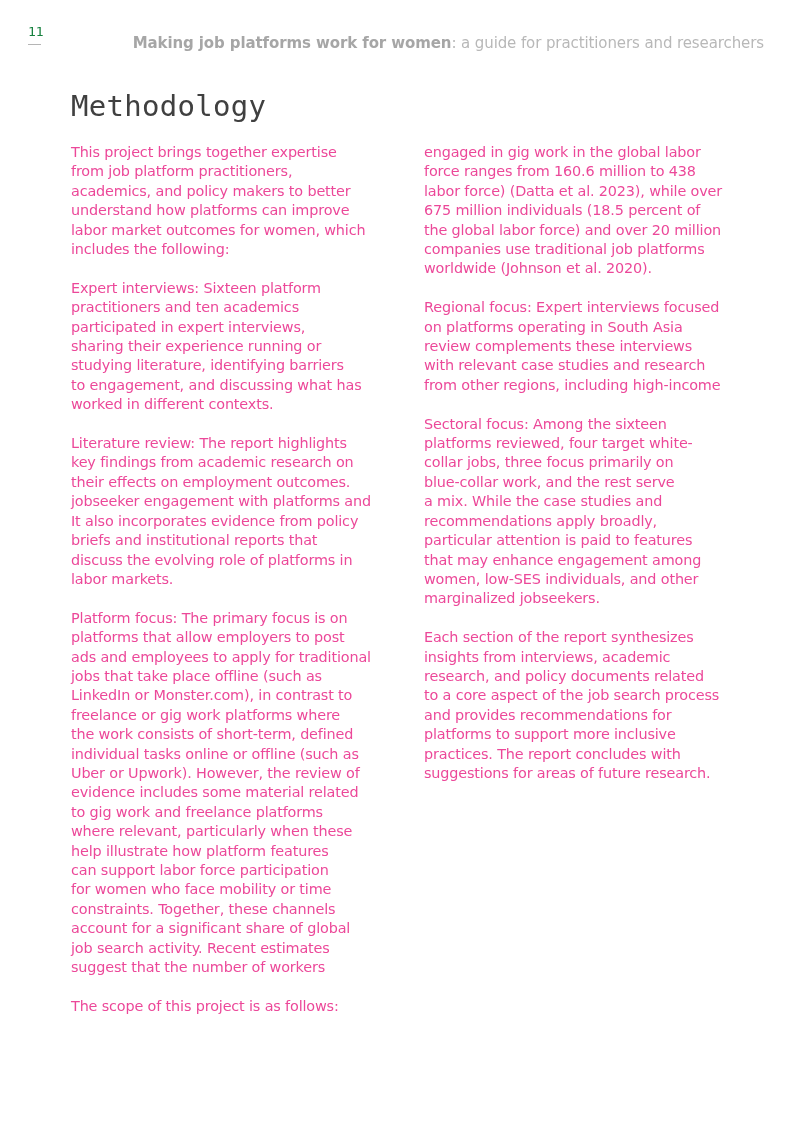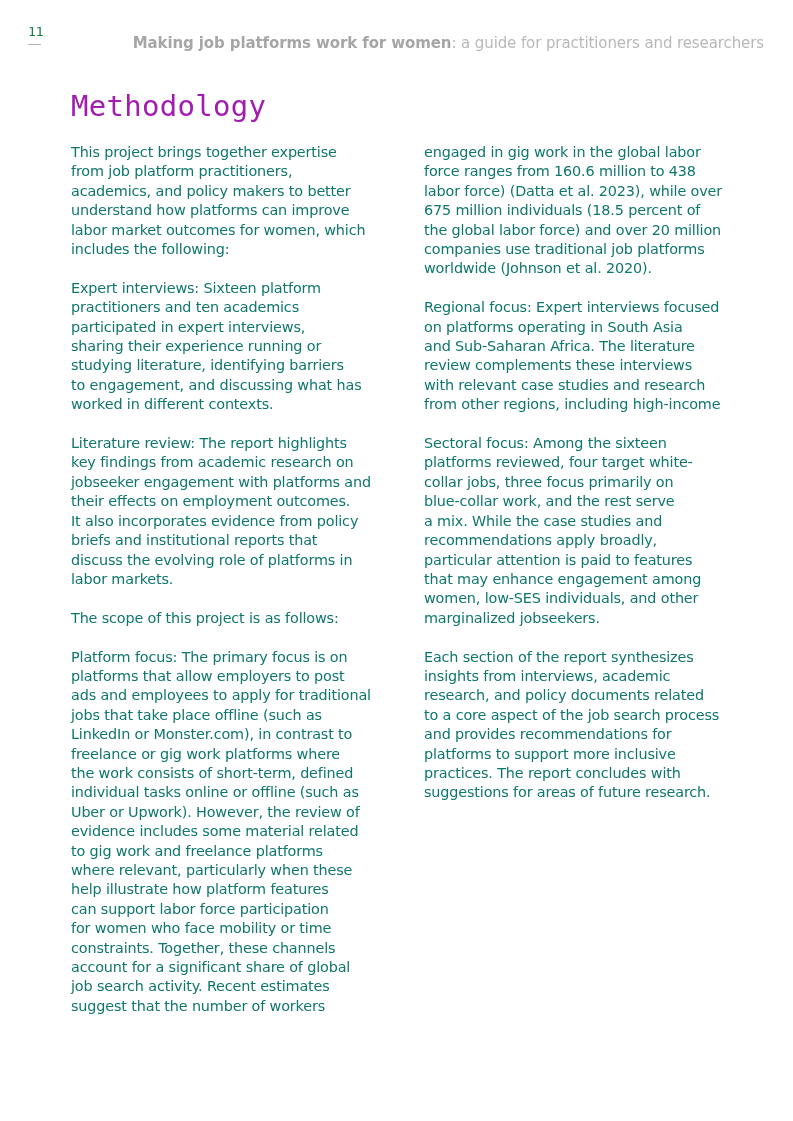--- a/index.html
+++ b/index.html
@@ -49,31 +49,31 @@
       color: #a6a6a6;
     }
     .page-title {
       position: absolute;
       left: 71px;
       top: 86px;
       margin: 0;
       font-family: "DejaVu Sans Mono", "Liberation Mono", monospace;
       font-size: 29px;
       font-weight: normal;
-      color: #a21caf;
+      color: #404040;
       letter-spacing: 0.3px;
       line-height: 40px;
     }
     .column {
       position: absolute;
       top: 143px;
       width: 305px;
       font-size: 14.4px;
       line-height: 19.4px;
-      color: #0f766e;
+      color: #ec4899;
       letter-spacing: -0.15px;
     }
     .column.left { left: 71px; }
     .column.right { left: 424px; width: 305px; }
     .para {
       margin: 0 0 19.4px 0;
     }
     .para .lead {
       font-weight: normal;
     }
@@ -113,30 +113,26 @@
       <span class="line">participated in expert interviews,</span>
       <span class="line">sharing their experience running or</span>
       <span class="line">studying literature, identifying barriers</span>
       <span class="line">to engagement, and discussing what has</span>
       <span class="line">worked in different contexts.</span>
     </p>
 
     <p class="para">
       <span class="line"><span class="lead">Literature review</span><span>: The report highlights</span></span>
       <span class="line">key findings from academic research on</span>
+      <span class="line">their effects on employment outcomes.</span>
       <span class="line">jobseeker engagement with platforms and</span>
-      <span class="line">their effects on employment outcomes.</span>
       <span class="line">It also incorporates evidence from policy</span>
       <span class="line">briefs and institutional reports that</span>
       <span class="line">discuss the evolving role of platforms in</span>
       <span class="line">labor markets.</span>
-    </p>
-
-    <p class="para">
-      <span class="line">The scope of this project is as follows:</span>
     </p>
 
     <p class="para">
       <span class="line"><span class="lead">Platform focus:</span><span> The primary focus is on</span></span>
       <span class="line">platforms that allow employers to post</span>
       <span class="line">ads and employees to apply for traditional</span>
       <span class="line">jobs that take place offline (such as</span>
       <span class="line">LinkedIn or Monster.com), in contrast to</span>
       <span class="line">freelance or gig work platforms where</span>
       <span class="line">the work consists of short-term, defined</span>
@@ -146,38 +142,41 @@
       <span class="line">to gig work and freelance platforms</span>
       <span class="line">where relevant, particularly when these</span>
       <span class="line">help illustrate how platform features</span>
       <span class="line">can support labor force participation</span>
       <span class="line">for women who face mobility or time</span>
       <span class="line">constraints. Together, these channels</span>
       <span class="line">account for a significant share of global</span>
       <span class="line">job search activity. Recent estimates</span>
       <span class="line">suggest that the number of workers</span>
     </p>
+
+    <p class="para">
+      <span class="line">The scope of this project is as follows:</span>
+    </p>
   </div>
 
   <div class="column right">
 
     <p class="para">
       <span class="line">engaged in gig work in the global labor</span>
       <span class="line">force ranges from 160.6 million to 438</span>
       <span class="line">labor force) (Datta et al. 2023), while over</span>
       <span class="line">675 million individuals (18.5 percent of</span>
       <span class="line">the global labor force) and over 20 million</span>
       <span class="line">companies use traditional job platforms</span>
       <span class="line">worldwide (Johnson et al. 2020).</span>
     </p>
 
     <p class="para">
       <span class="line"><span class="lead">Regional focus</span><span>: Expert interviews focused</span></span>
       <span class="line">on platforms operating in South Asia</span>
-      <span class="line">and Sub-Saharan Africa. The literature</span>
       <span class="line">review complements these interviews</span>
       <span class="line">with relevant case studies and research</span>
       <span class="line">from other regions, including high-income</span>
     </p>
 
     <p class="para">
       <span class="line"><span class="lead">Sectoral focus</span><span>: Among the sixteen</span></span>
       <span class="line">platforms reviewed, four target white-</span>
       <span class="line">collar jobs, three focus primarily on</span>
       <span class="line">blue-collar work, and the rest serve</span>

